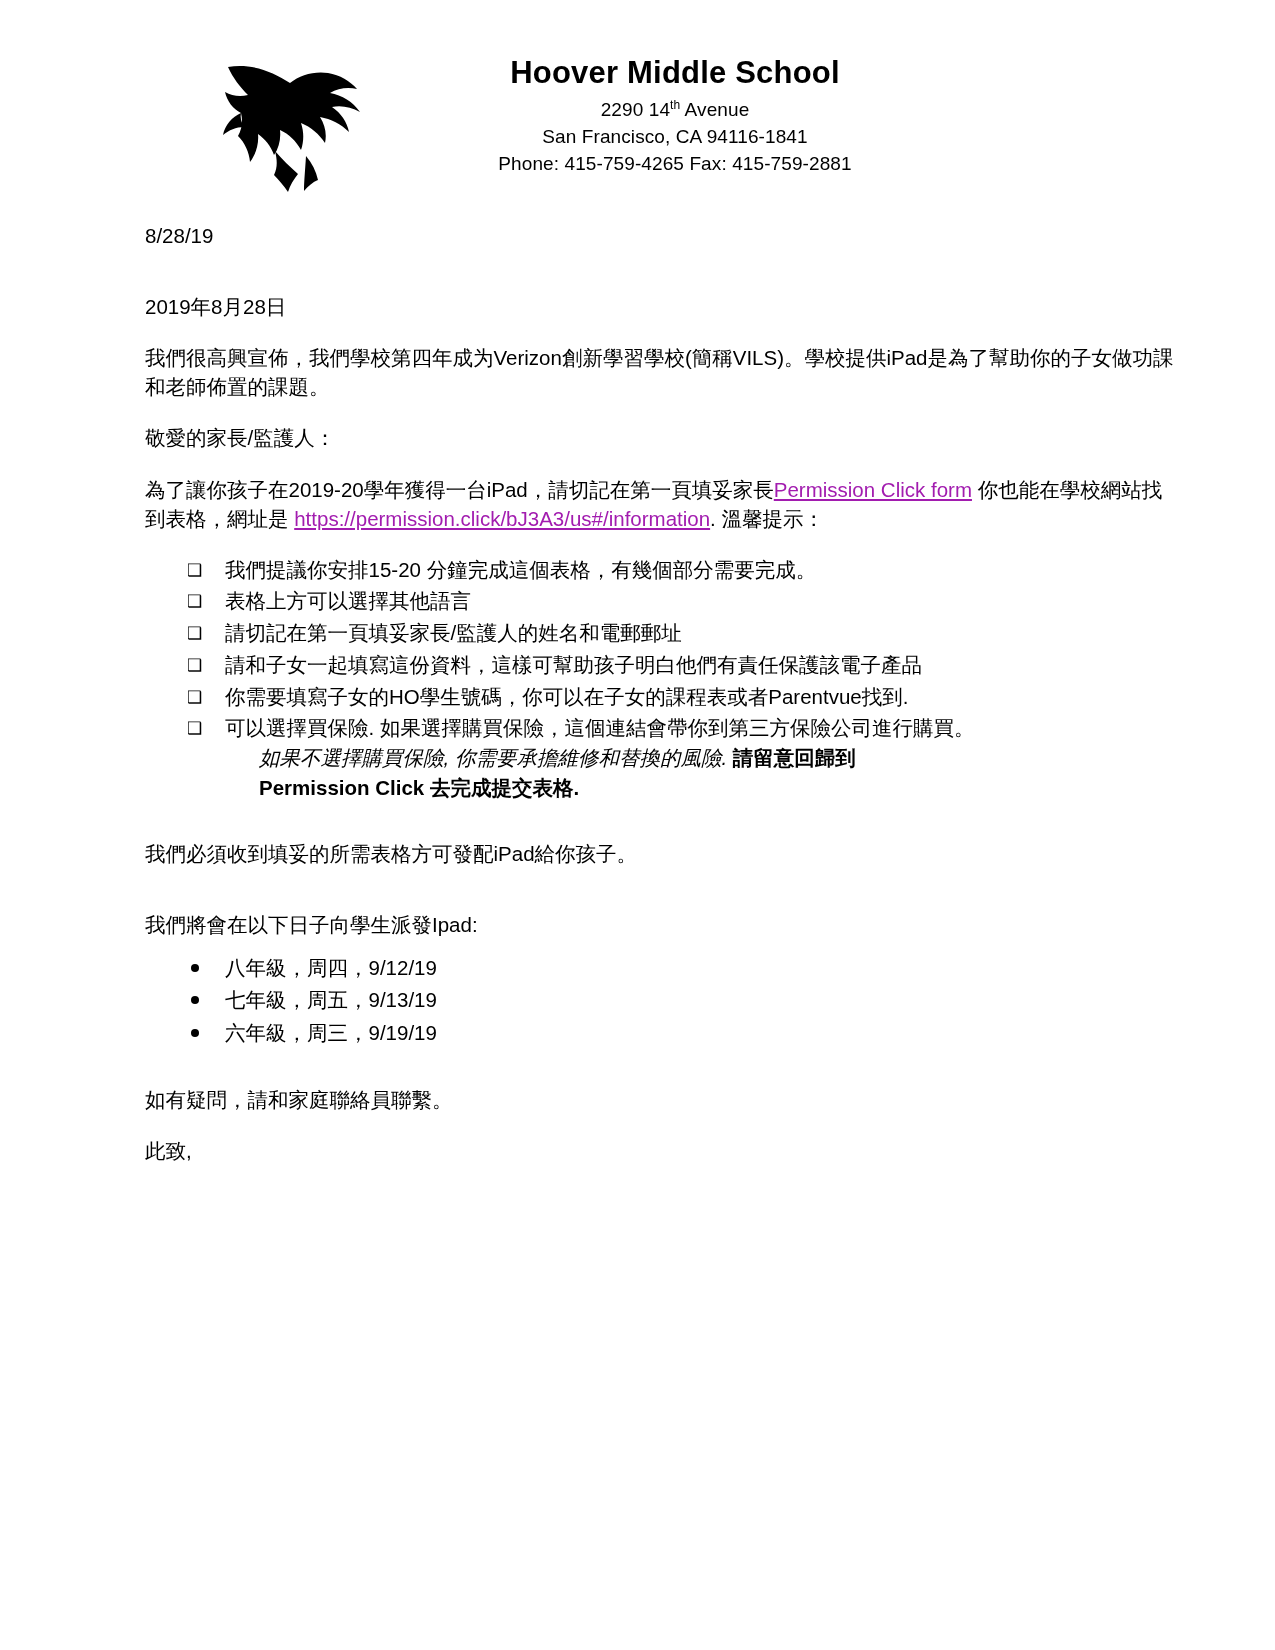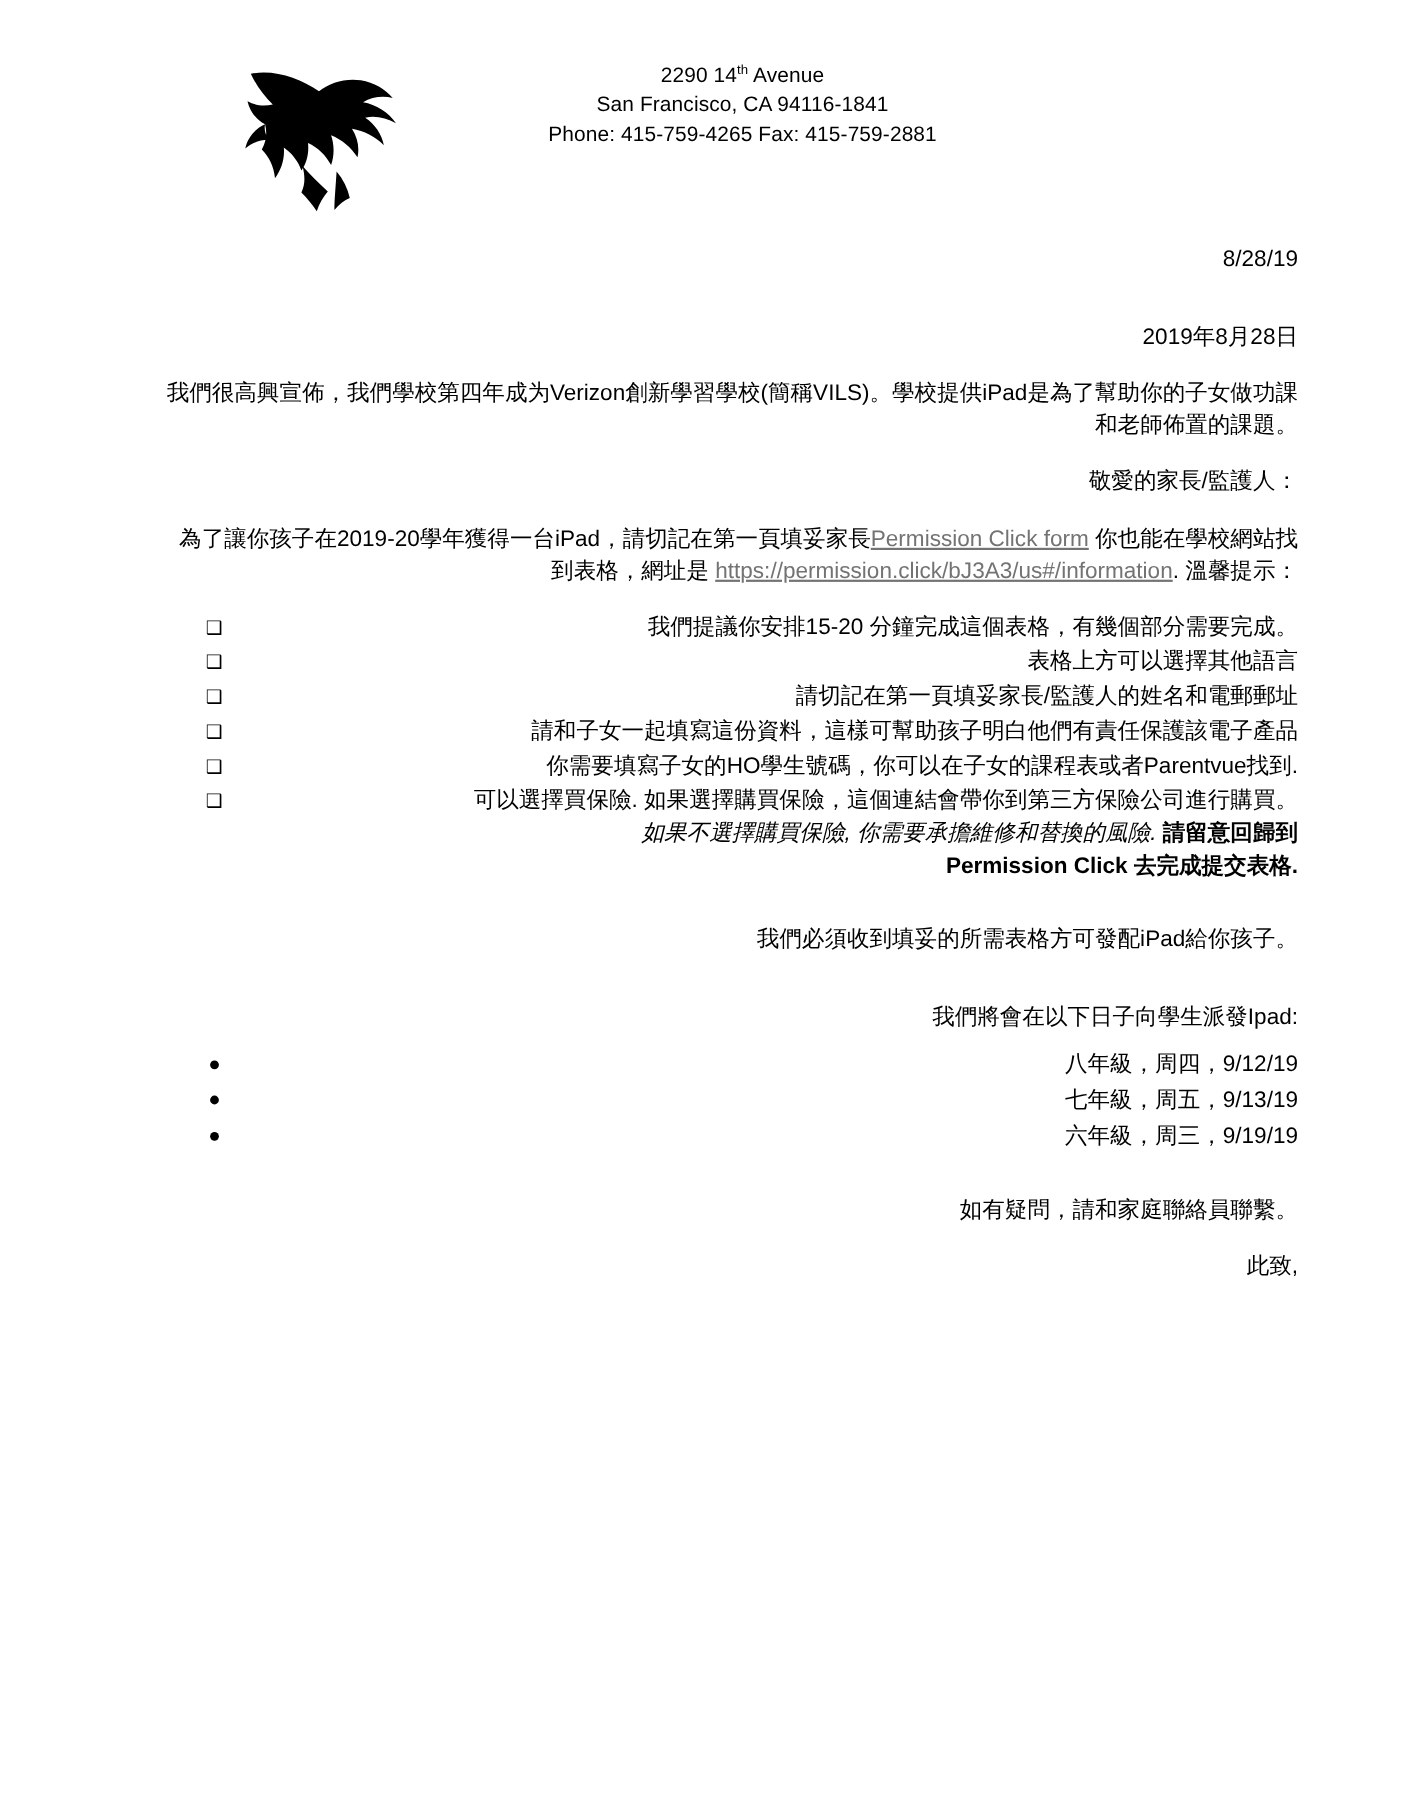--- a/index.html
+++ b/index.html
@@ -55,31 +55,30 @@
     line-height: 1.42;
     letter-spacing: 0.1px;
   }
   .addr-line sup { font-size: 12px; vertical-align: super; }
 
   
   .body-wrap {
     padding-top: 26px;
     font-size: 20.5px;
     line-height: 1.42;
-    text-align: right;
   }
   .para {
     margin: 0 0 22px 0;
   }
   .para.tight { margin-bottom: 14px; }
   .spacer-lg { height: 34px; }
   .spacer-md { height: 20px; }
 
   a.link {
-    color: #737373;
+    color: #a21caf;
     text-decoration: underline;
     word-break: break-all;
   }
 
   ul.checklist {
     list-style: none;
     margin: 0 0 0 0;
     padding: 0 0 0 42px;
   }
   ul.checklist > li {
@@ -137,20 +136,21 @@
           C29 97 25 88 18 81 C22 74 23 66 21 58 C13 54 7 46 5 37
           C12 41 20 42 28 40 C20 32 13 23 8 12 Z"></path>
         <path fill="#000000" d="M55 96 C62 104 70 112 78 119 C74 124 70 130 68 137
           C64 131 59 125 54 120 C58 112 57 104 55 96 Z"></path>
         <path fill="#000000" d="M86 101 C92 108 96 116 98 125 C93 127 88 131 84 136
           C84 127 85 117 86 101 Z"></path>
         <path fill="#000000" d="M21 58 C12 62 5 70 3 80 C9 75 16 72 24 72 C21 67 20 62 21 58 Z"></path>
       </svg>
     </div>
     <div class="head-text">
+      <div class="school-name">Hoover Middle School</div>
       <div class="addr-line">
         <span>2290 14</span><sup>th</sup><span> Avenue</span>
       </div>
       <div class="addr-line">San Francisco, CA  94116-1841</div>
       <div class="addr-line">Phone:  415-759-4265     Fax:  415-759-2881</div>
     </div>
   </div>
 
   <div class="body-wrap">
 

